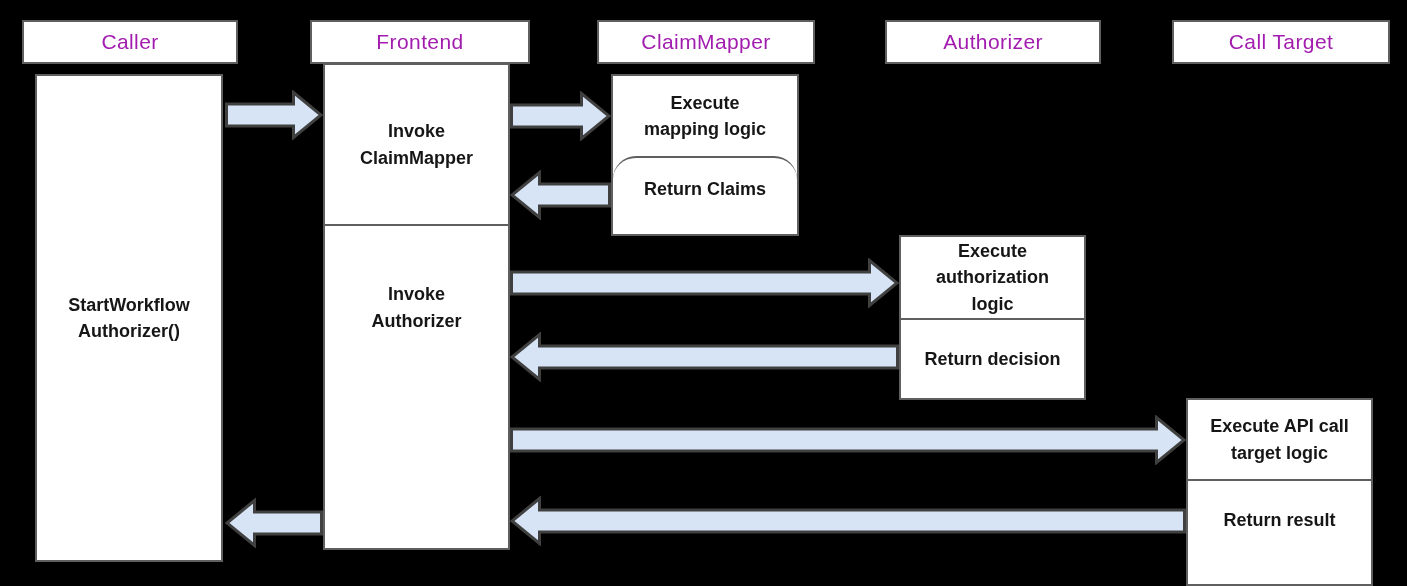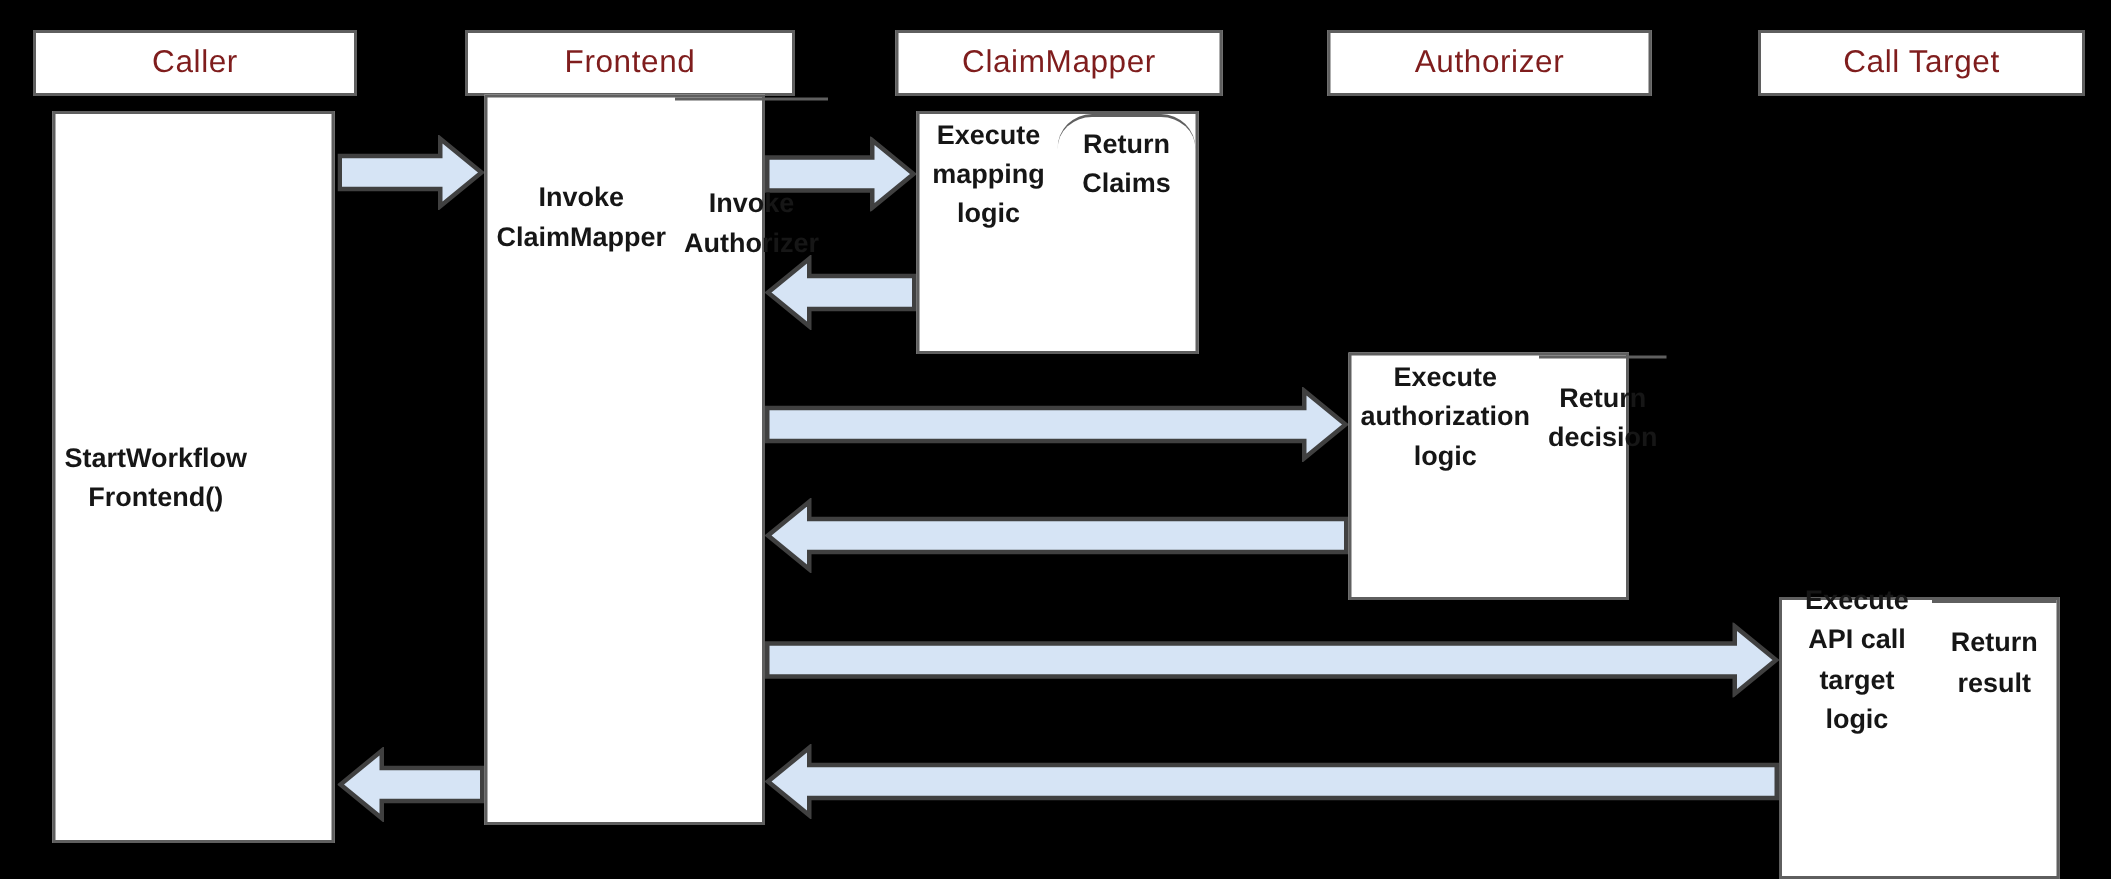--- a/index.html
+++ b/index.html
@@ -20,35 +20,35 @@
     color:var(--text);
   }
   
   .hdr{
     position:absolute;top:20px;height:44px;
     box-sizing:border-box;
     background:var(--box-fill);
     border:2px solid var(--box-border);
     display:flex;align-items:center;justify-content:center;
     font-size:21px;font-weight:400;letter-spacing:0.4px;
-    color:#7f1d1d;
+    color:#a21caf;
   }
   #h-caller     {left:22px;  width:216px;}
   #h-frontend   {left:310px; width:220px;}
   #h-claimmapper{left:597px; width:218px;}
   #h-authorizer {left:885px; width:216px;}
   #h-calltarget {left:1172px;width:218px;}
 
   
   .box{
     position:absolute;
     box-sizing:border-box;
     background:var(--box-fill);
     border:2px solid var(--box-border);
-    display:flex;flex-direction:row;
+    display:flex;flex-direction:column;
     z-index:2;
   }
   .cell{
     box-sizing:border-box;
     display:flex;align-items:center;justify-content:center;
     text-align:center;
     font-size:18px;font-weight:700;line-height:1.45;
     white-space:pre-line;
     color:var(--text);
     padding:0 6px;
@@ -98,21 +98,21 @@
 <div class="stage">
 
   <div class="hdr" id="h-caller">Caller</div>
   <div class="hdr" id="h-frontend">Frontend</div>
   <div class="hdr" id="h-claimmapper">ClaimMapper</div>
   <div class="hdr" id="h-authorizer">Authorizer</div>
   <div class="hdr" id="h-calltarget">Call Target</div>
 
   <div class="box" id="b-caller">
     <div class="cell c1">StartWorkflow
-Frontend()</div>
+Authorizer()</div>
   </div>
 
   <div class="box" id="b-frontend">
     <div class="cell c1">Invoke
 ClaimMapper</div>
     <div class="cell c2 div">Invoke
 Authorizer</div>
   </div>
 
   <div class="box" id="b-claimmapper">

